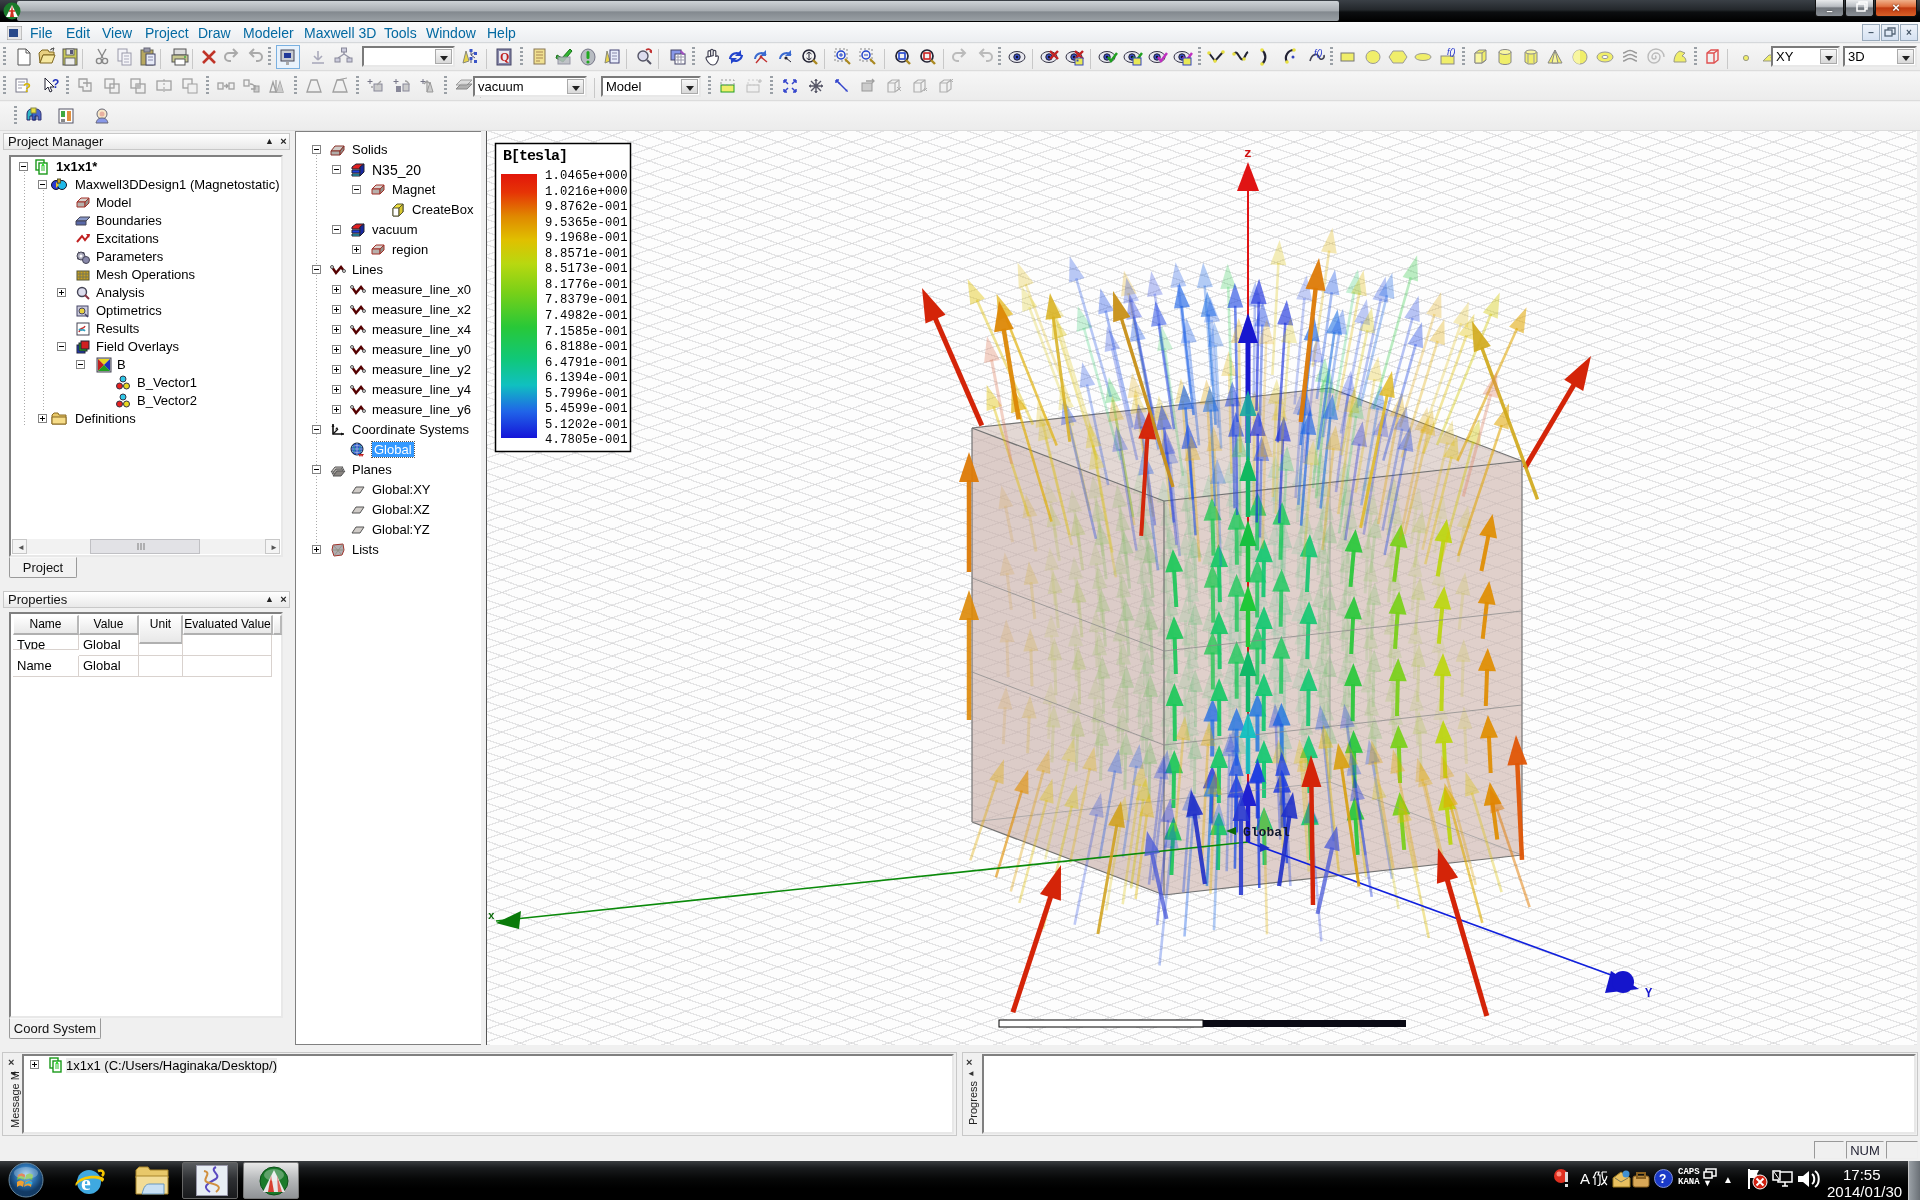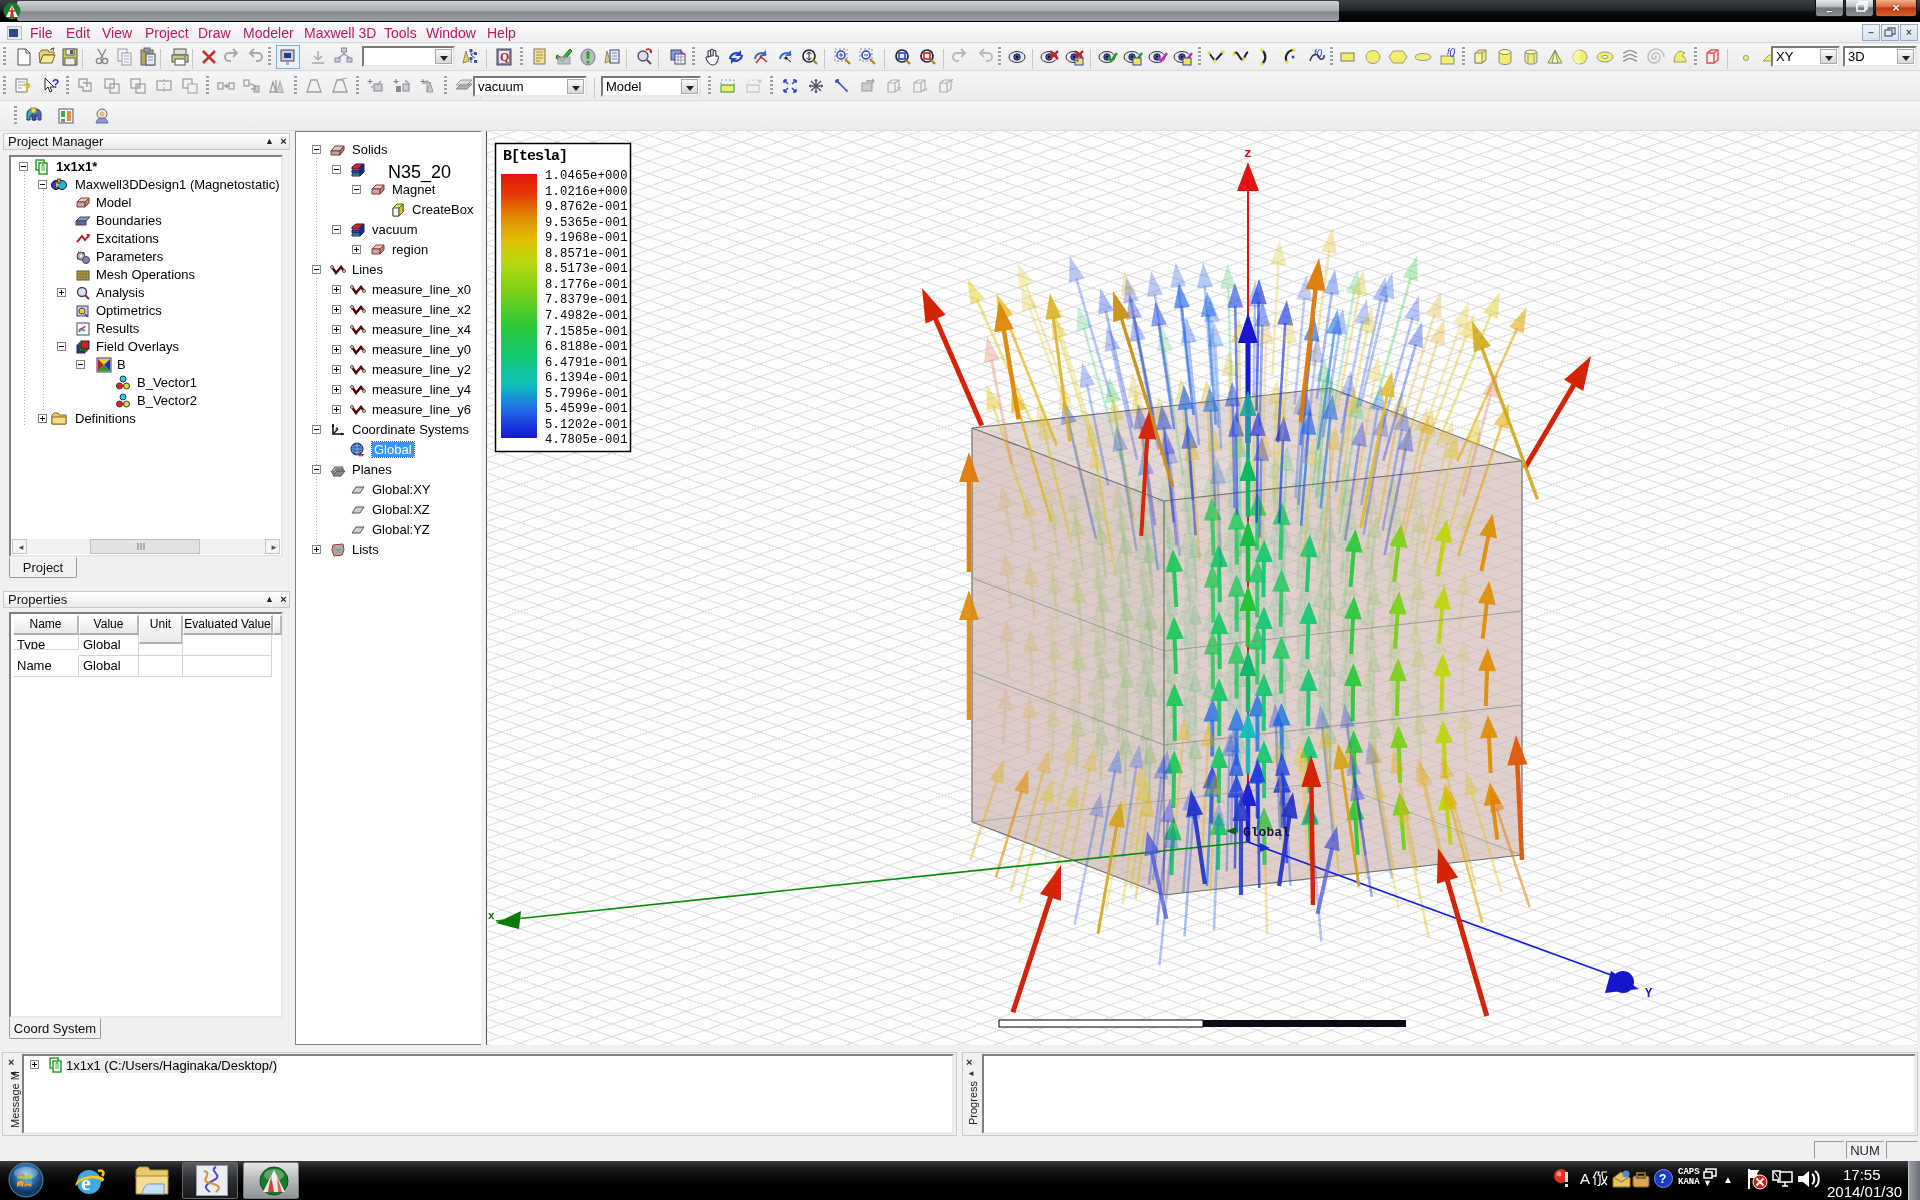--- a/index.html
+++ b/index.html
@@ -15,21 +15,21 @@
 .capbtn{top:0;height:17px;border:1px solid #101010;border-top:none;
  background:linear-gradient(#e8eaec,#b9bdc2 40%,#71767c 50%,#898f96);
  border-radius:0 0 3px 3px;}
 #capclose{background:linear-gradient(#f0b08a,#e07040 40%,#c03a10 50%,#d86028);}
 .capglyph{position:absolute;left:0;top:0;width:100%;height:100%;
  color:#fff;font-size:11px;font-weight:bold;text-align:center;line-height:15px;
  text-shadow:0 0 2px rgba(0,0,0,.8);}
 
 #menu{left:0;top:22px;width:1920px;height:21px;
  background:linear-gradient(#fafbfc,#eceef1);border-bottom:1px solid #d5d8db;}
-.mitem{position:absolute;top:25px;font-size:14px;color:#be185d;}
+.mitem{position:absolute;top:25px;font-size:14px;color:#0369a1;}
 .mdibtn{position:absolute;top:24px;width:18px;height:17px;
  background:linear-gradient(#eef3fa,#d6e2f2);border:1px solid #9ab;
  color:#456;font-size:10px;font-weight:bold;text-align:center;line-height:15px;}
 
 .tbrow{left:0;width:1920px;background:linear-gradient(#f6f6f6,#ececec);
  border-bottom:1px solid #dcdcdc;}
 #tb1{top:44px;height:27px;}
 #tb2{top:72px;height:29px;}
 #tb3{top:102px;height:29px;}
 .grip{position:absolute;top:4px;width:3px;
@@ -738,21 +738,21 @@
       <polygon points="10,9 14,4 14,8 10,13" fill="#908c88" stroke="#883028"></polygon>
     </svg>
 <div class="trow" style="left:352px;top:142px;font-size:13px">Solids</div>
 <div class="expbox" style="left:332px;top:165px"></div>
 <svg class="ticon16" style="left:350px;top:162px" width="16" height="16" viewBox="0 0 16 16">
       <polygon points="2,5 6,2 14,2 10,5 10,7 2,7" fill="#e02020" stroke="#223"></polygon>
       <polygon points="2,8 10,8 10,11 2,11" fill="#2040e0" stroke="#223"></polygon>
       <polygon points="2,12 10,12 10,14 2,14" fill="#20c8e0" stroke="#223"></polygon>
       <polygon points="10,5 14,2 14,10 10,14" fill="#1828a0" stroke="#223"></polygon>
     </svg>
-<div class="trow" style="left:388px;top:162px;font-size:18px">N35_20</div>
+<div class="trow" style="left:372px;top:162px;font-size:14px">N35_20</div>
 <div class="expbox" style="left:352px;top:185px"></div>
 <svg class="ticon16" style="left:370px;top:182px" width="16" height="16" viewBox="0 0 16 16">
       <polygon points="2,7 6,3 14,3 10,7" fill="#d8d0cc" stroke="#a03028"></polygon>
       <polygon points="2,7 10,7 10,12 2,12" fill="#b8b0ac" stroke="#a03028"></polygon>
       <polygon points="10,7 14,3 14,8 10,12" fill="#989088" stroke="#a03028"></polygon>
     </svg>
 <div class="trow" style="left:392px;top:182px;font-size:13px">Magnet</div>
 <svg class="ticon16" style="left:390px;top:202px" width="16" height="16" viewBox="0 0 16 16">
       <polygon points="3,6 7,2 13,2 13,10 9,14 3,14" fill="#f0e040" stroke="#553"></polygon>
       <polygon points="3,6 9,6 9,14 3,14" fill="#fff" stroke="#553"></polygon>

